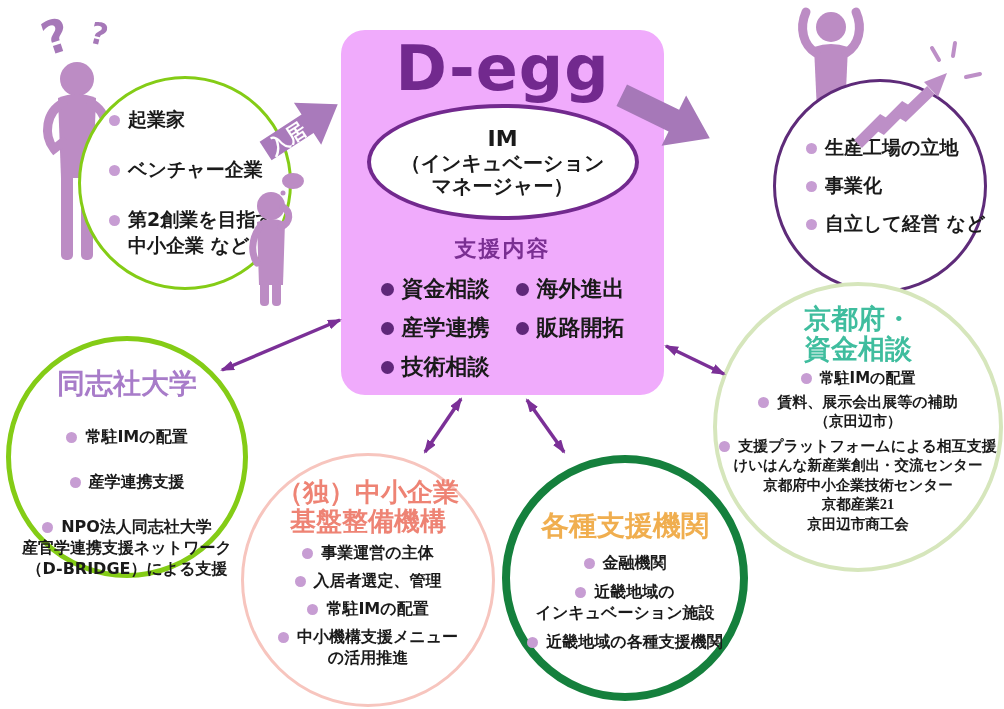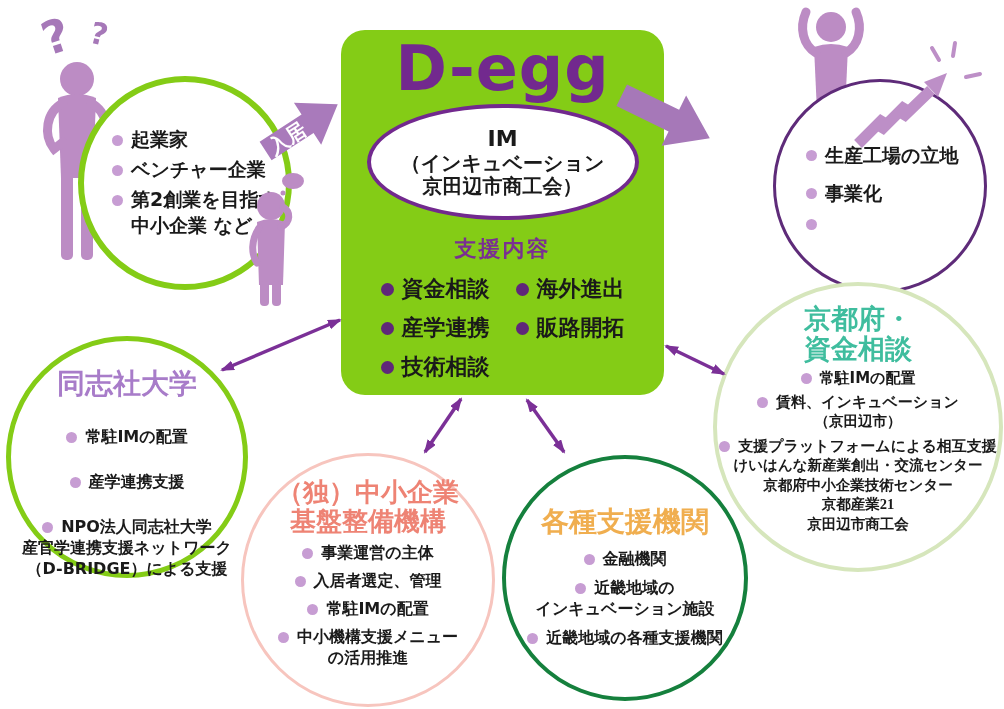--- a/index.html
+++ b/index.html
@@ -11,32 +11,32 @@
 
   .circle{position:absolute;border-radius:50%;background:#fff;box-sizing:border-box;
           display:flex;flex-direction:column;align-items:center;z-index:2;}
   .row{display:flex;align-items:center;gap:8px;font-weight:700;white-space:nowrap;}
   .dot{border-radius:50%;flex:0 0 auto;}
   .dot-lite{width:11px;height:11px;background:#c79dd3;}
   .dot-dark{width:13px;height:13px;background:#5f2779;}
   .sub{font-weight:700;white-space:nowrap;text-align:center;}
 
   
-  .c-entrants{left:78px;top:76px;width:214px;height:214px;border:6px solid #84cc16;
-              justify-content:center;align-items:flex-start;padding-left:28px;gap:4px;}
+  .c-entrants{left:78px;top:76px;width:214px;height:214px;border:3px solid #84cc16;
+              justify-content:center;align-items:flex-start;padding-left:28px;gap:24px;}
   .c-entrants .row{font-size:19px;}
   .c-entrants .sub{font-size:19px;padding-left:19px;text-align:left;}
 
   
   .c-outcomes{left:773px;top:79px;width:214px;height:214px;border:3px solid #5e2b79;
               justify-content:center;align-items:flex-start;padding-left:30px;gap:12px;}
   .c-outcomes .row{font-size:19px;}
 
   
-  .degg-box{position:absolute;left:341px;top:30px;width:323px;height:365px;background:#84cc16;
+  .degg-box{position:absolute;left:341px;top:30px;width:323px;height:365px;background:#f0abfc;
             border-radius:24px;z-index:2;display:flex;flex-direction:column;align-items:center;}
   .degg-title{font-size:62px;line-height:1;font-weight:800;color:#72298e;margin-top:8px;letter-spacing:1px;}
   .im-ellipse{width:272px;height:116px;border:4px solid #72298e;border-radius:50%;background:#fff;
               margin-top:4px;display:flex;flex-direction:column;justify-content:center;align-items:center;
               font-weight:700;box-sizing:border-box;}
   .im-l0{font-size:22px;line-height:1.15;text-align:right;}
   .im-l1,.im-l2{font-size:20px;line-height:1.15;}
   .support-title{font-size:22px;font-weight:800;color:#7a2f92;margin-top:14px;letter-spacing:2px;}
   .support-cols{display:flex;margin-top:10px;gap:26px;}
   .support-col{display:flex;flex-direction:column;gap:9px;}
@@ -48,21 +48,21 @@
   .c-doshisha .row{font-size:16px;}
   .c-doshisha .sub{font-size:16px;line-height:1.3;}
 
   
   .c-smrj{left:241px;top:453px;width:254px;height:254px;border:3px solid #f7c5be;gap:7px;}
   .c-smrj .title{font-size:26px;font-weight:800;color:#ee8374;line-height:1.12;text-align:center;margin-top:22px;}
   .c-smrj .row{font-size:16px;}
   .c-smrj .sub{font-size:16px;}
 
   
-  .c-orgs{left:502px;top:455px;width:246px;height:246px;border:4px solid #15803d;gap:8px;}
+  .c-orgs{left:502px;top:455px;width:246px;height:246px;border:8px solid #15803d;gap:8px;}
   .c-orgs .title{font-size:28px;font-weight:800;color:#f0ae4f;margin-top:44px;}
   .c-orgs .row{font-size:16px;}
   .c-orgs .sub{font-size:16px;}
 
   
   .c-kyoto{left:713px;top:282px;width:290px;height:290px;border:4px solid #d6e6bc;gap:5px;}
   .c-kyoto .title{font-size:27px;font-weight:800;color:#3fbd9e;line-height:1.12;text-align:center;margin-top:18px;}
   .c-kyoto .row{font-size:15px;}
   .c-kyoto .sub{font-size:14.5px;line-height:1.35;}
 </style>
@@ -106,21 +106,21 @@
       </div>
       <div class="sub">中小企業 など</div>
     </div>
   </div>
 
   <div class="degg-box">
     <div class="degg-title">D-egg</div>
     <div class="im-ellipse">
       <div class="im-l0">IM</div>
       <div class="im-l1">（インキュベーション</div>
-      <div class="im-l2">京田辺市商工会）</div>
+      <div class="im-l2">マネージャー）</div>
     </div>
     <div class="support-title">支援内容</div>
     <div class="support-cols">
       <div class="support-col">
         <div class="row">
           <span class="dot dot-dark"></span>
           <span>資金相談</span>
         </div>
         <div class="row">
           <span class="dot dot-dark"></span>
@@ -148,20 +148,21 @@
     <div class="row">
       <span class="dot dot-lite"></span>
       <span>生産工場の立地</span>
     </div>
     <div class="row">
       <span class="dot dot-lite"></span>
       <span>事業化</span>
     </div>
     <div class="row">
       <span class="dot dot-lite"></span>
+      <span>自立して経営 など</span>
     </div>
   </div>
 
   <div class="circle c-doshisha">
     <div class="title">同志社大学</div>
     <div class="row">
       <span class="dot dot-lite"></span>
       <span>常駐IMの配置</span>
     </div>
     <div class="row">
@@ -228,21 +229,21 @@
       <div>京都府・</div>
       <div>資金相談</div>
     </div>
     <div class="row">
       <span class="dot dot-lite"></span>
       <span>常駐IMの配置</span>
     </div>
     <div style="text-align:center;">
       <div class="row" style="justify-content:center;">
         <span class="dot dot-lite"></span>
-        <span>賃料、インキュベーション</span>
+        <span>賃料、展示会出展等の補助</span>
       </div>
       <div class="sub">（京田辺市）</div>
     </div>
     <div style="text-align:center;font-family:Liberation Serif, serif;">
       <div class="row" style="justify-content:center;">
         <span class="dot dot-lite"></span>
         <span>支援プラットフォームによる相互支援</span>
       </div>
       <div class="sub">けいはんな新産業創出・交流センター</div>
       <div class="sub">京都府中小企業技術センター</div>

